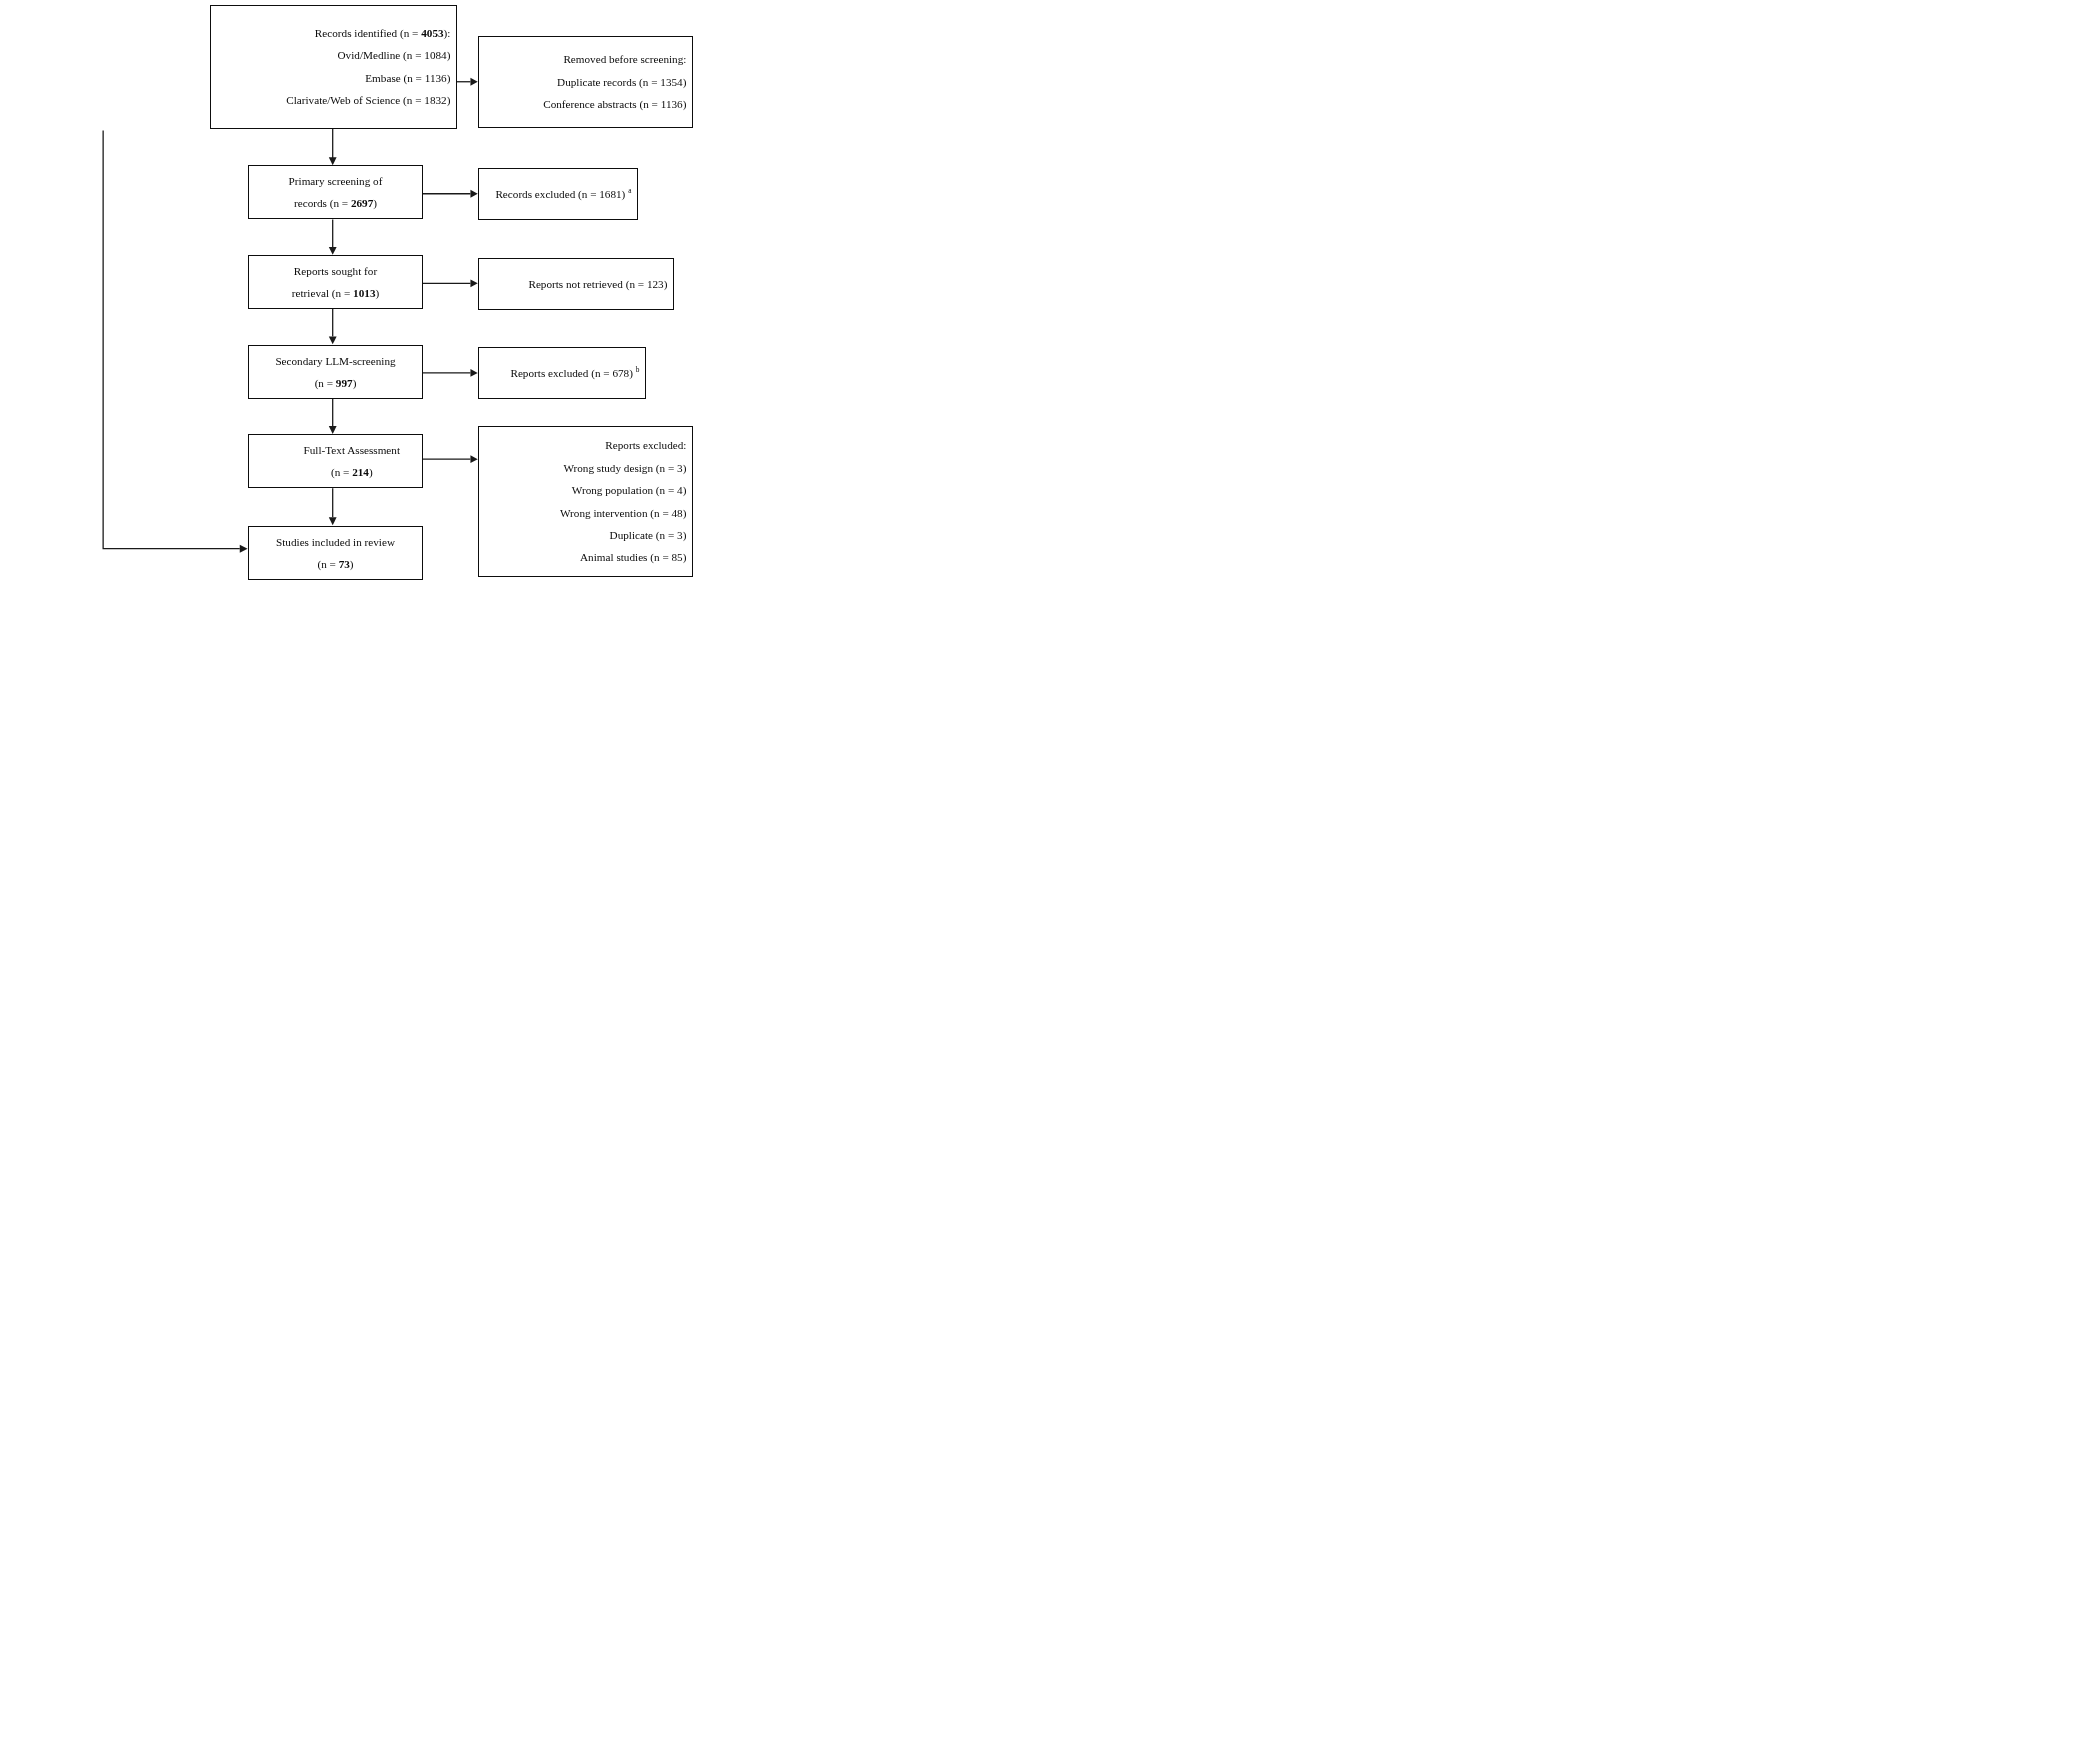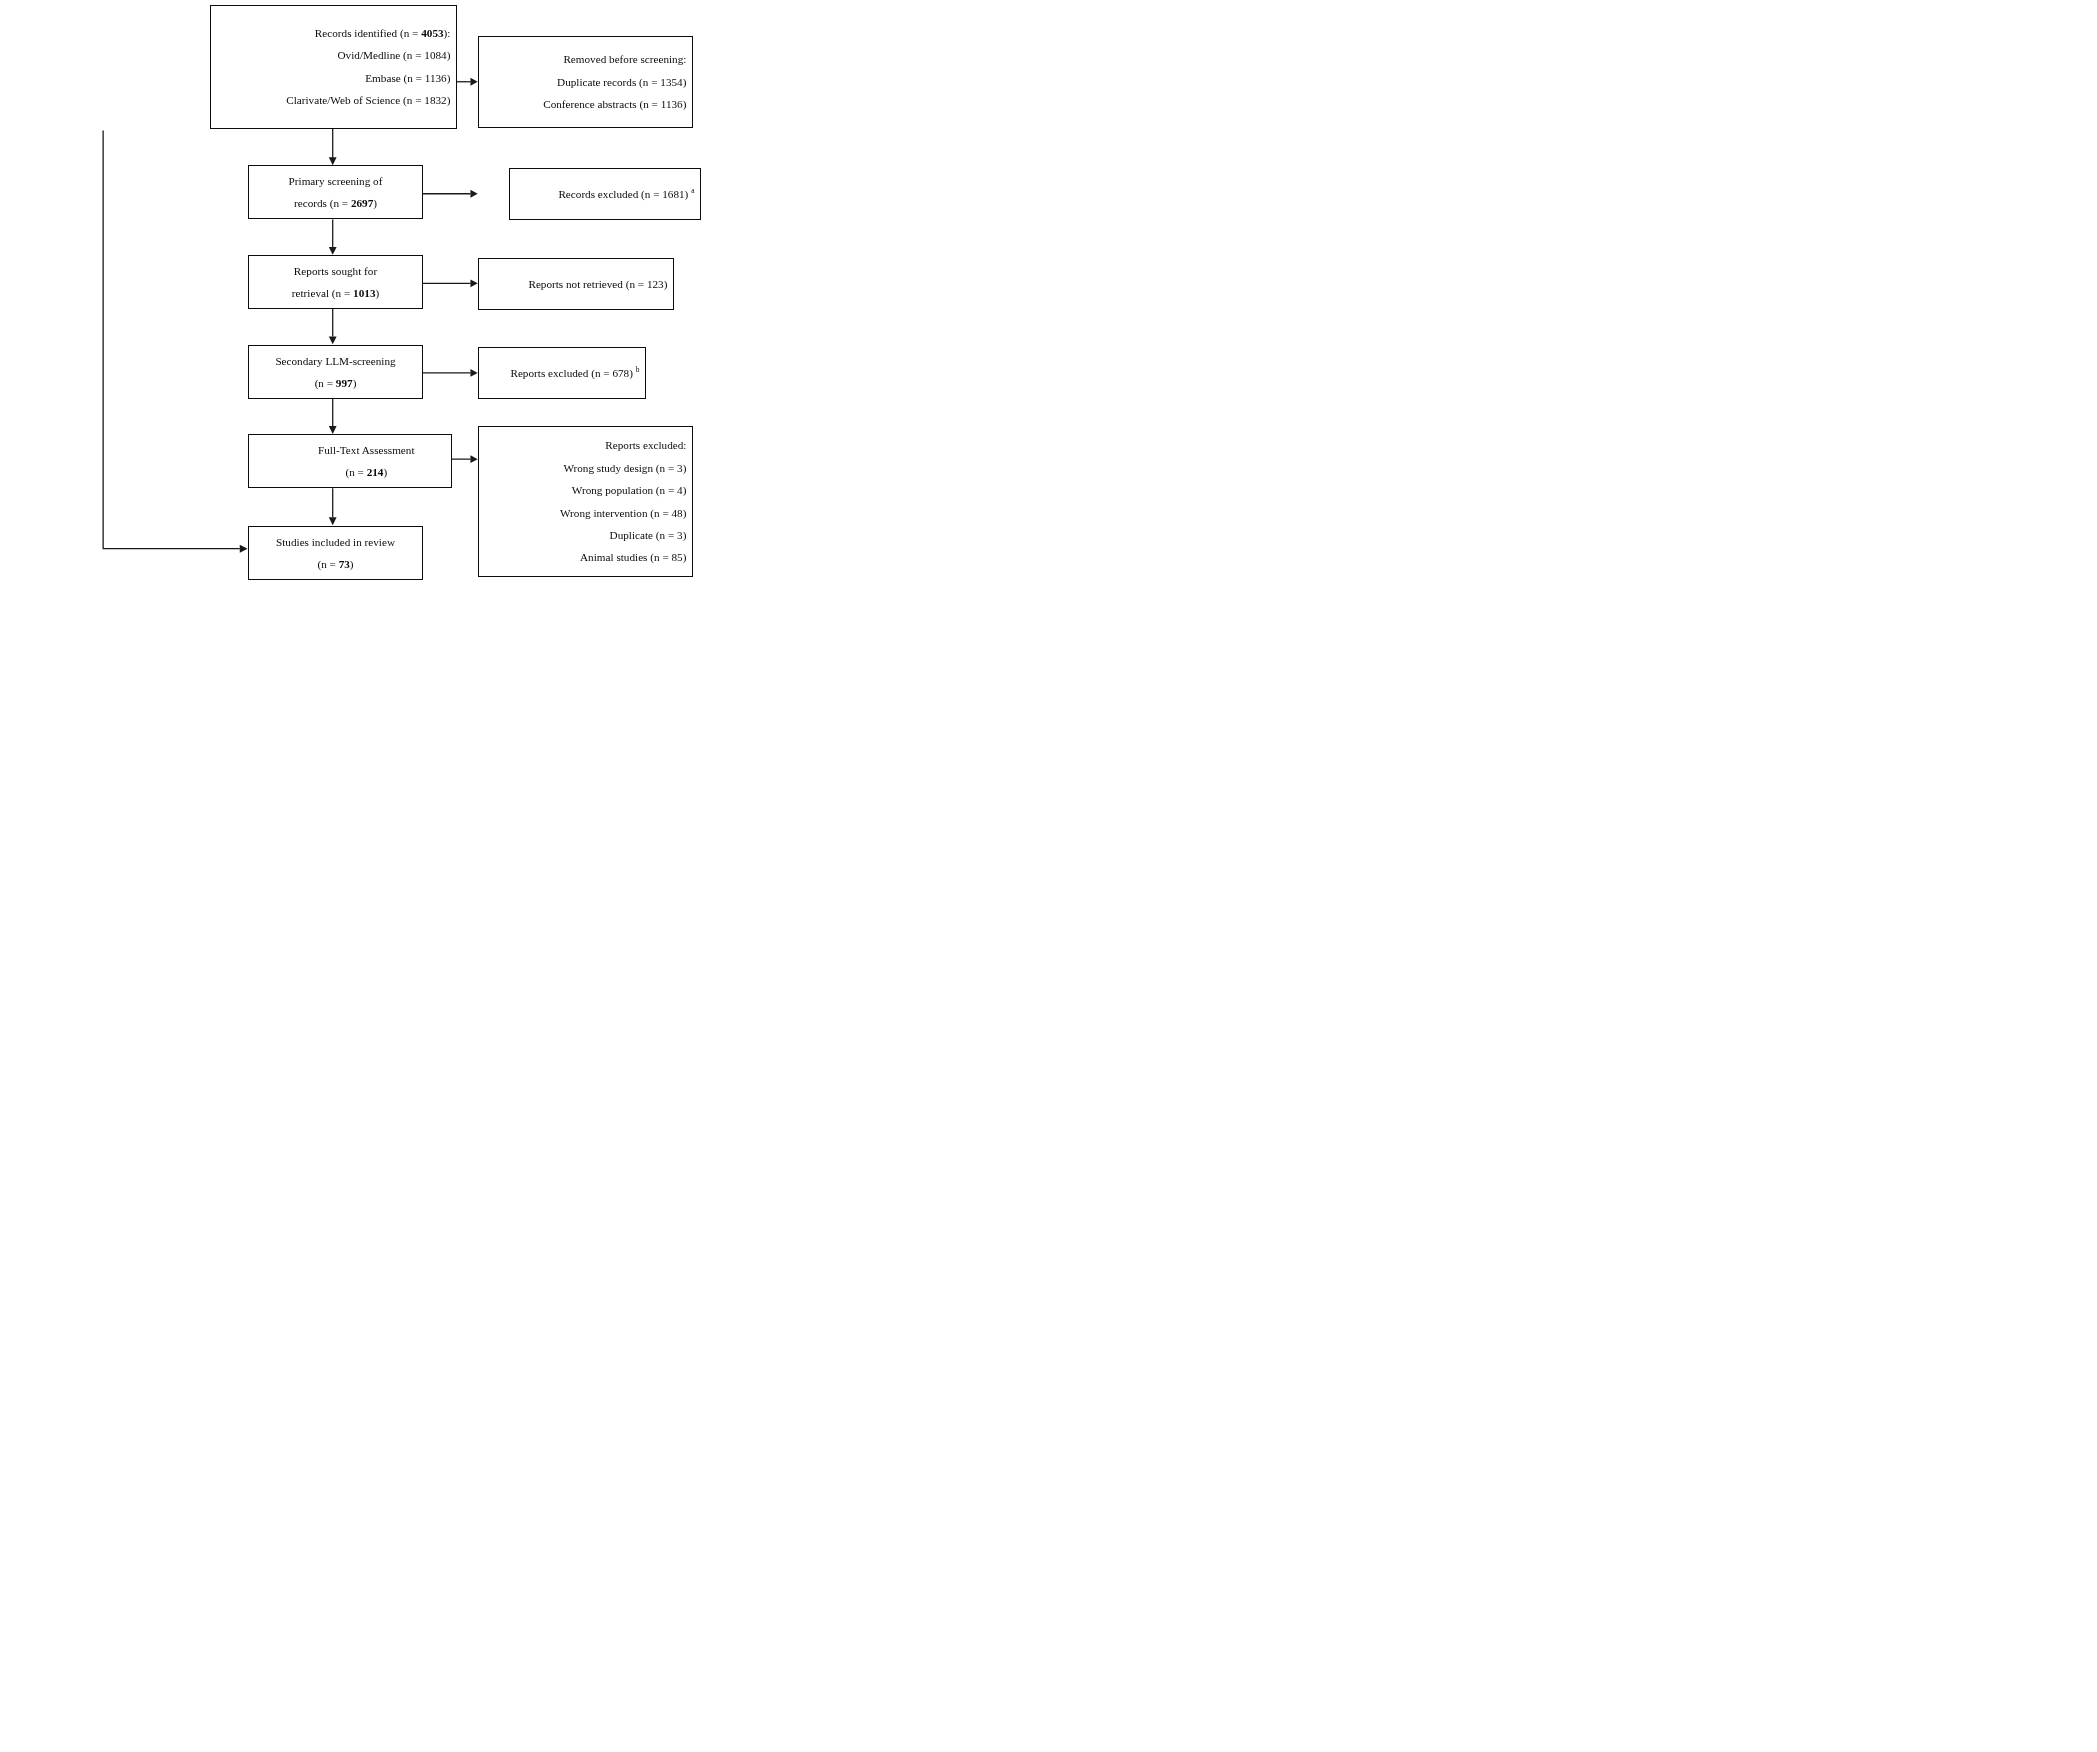--- a/index.html
+++ b/index.html
@@ -43,26 +43,26 @@
   sup {
     font-size: 7.3px;
     line-height: 0;
     vertical-align: super;
   }
   
   #box-identified-other      { left: 9px;  top: 38px;  width: 185px; height: 93px; }
   #box-identified-databases  { left: 210px; top: 4.5px;   width: 247px; height: 124px; }
   #box-removed-before        { left: 478px; top: 36px;  width: 215px; height: 92px; }
   #box-primary-screening     { left: 248px; top: 165px; width: 175px; height: 54px; }
-  #box-records-excluded      { left: 478px; top: 168px; width: 192px; height: 52px; margin-left: 31px; }
+  #box-records-excluded      { left: 478px; top: 168px; width: 160px; height: 52px; }
   #box-reports-sought        { left: 248px; top: 255px; width: 175px; height: 54px; }
   #box-reports-not-retrieved { left: 478px; top: 258px; width: 196px; height: 52px; }
   #box-secondary-screening   { left: 248px; top: 345px; width: 175px; height: 54px; justify-content: center; }
   #box-reports-excluded-b    { left: 478px; top: 347px; width: 168px; height: 52px; }
-  #box-fulltext-assessment   { left: 248px; top: 434px; width: 204px; height: 54px; padding-left: 36px; }
+  #box-fulltext-assessment   { left: 248px; top: 434px; width: 175px; height: 54px; padding-left: 36px; }
   #box-reports-excluded-full { left: 478px; top: 426px; width: 215px; height: 151px; }
   #box-studies-included      { left: 248px; top: 526px; width: 175px; height: 54px; }
 </style>
 </head>
 <body>
 
 <div class="canvas">
 
   <svg class="connectors" viewBox="0 0 1248 1043" xmlns="http://www.w3.org/2000/svg">
 

